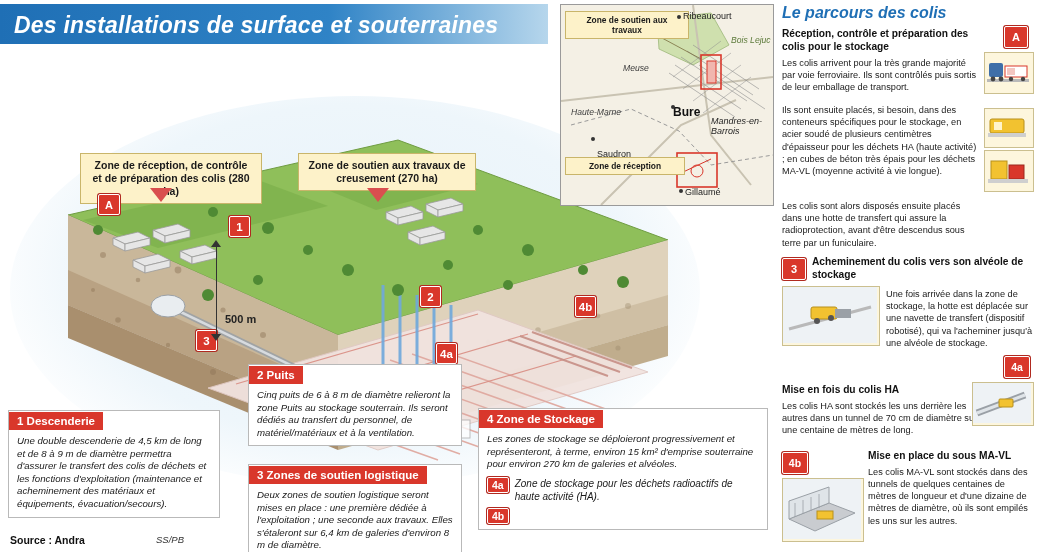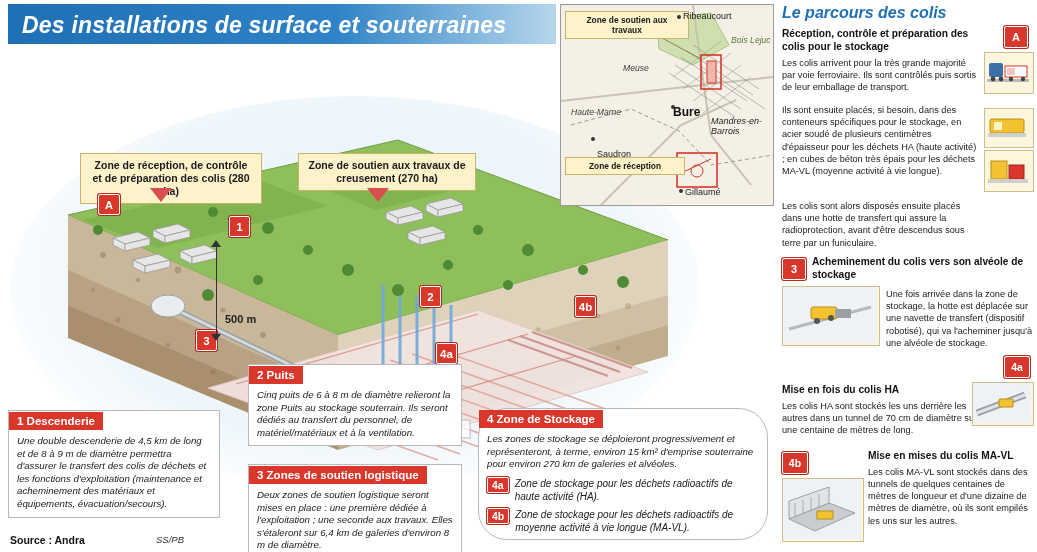--- a/index.html
+++ b/index.html
@@ -11,21 +11,20 @@
     position:relative;
   }
   .root{position:absolute;inset:0;}
 
   
   .left{position:absolute;left:0;top:0;width:772px;height:552px;background:#ffffff;}
 
   .title-bar{
     position:absolute;left:0;top:4px;width:548px;height:40px;
     background:linear-gradient(to right,#1f6fb5 0%,#2f83c6 60%,#b6d6ec 100%);
-    margin-left:8px;
   }
   .title-bar span{
     display:block;color:#ffffff;font-size:23px;font-weight:bold;
     font-style:italic;padding:8px 0 0 14px;letter-spacing:.2px;
   }
 
   
   .halo{
     position:absolute;left:10px;top:96px;width:690px;height:390px;
     border-radius:50%;
@@ -80,21 +79,21 @@
   .exbox{position:absolute;border:1px solid #b9b9b9;background:#ffffff;}
   .exhead{
     display:inline-block;background:#d9372b;color:#fff;font-weight:bold;font-size:11.5px;
     padding:3px 8px;margin:0;
   }
   .extext{font-size:9.7px;font-style:italic;color:#1a1a1a;line-height:1.3;padding:5px 8px 6px 8px;}
 
   .box1{left:8px;top:410px;width:210px;}
   .box2{left:248px;top:364px;width:212px;}
   .box3{left:248px;top:464px;width:212px;}
-  .box4{left:478px;top:408px;width:288px;border-radius:29px;}
+  .box4{left:478px;top:408px;width:288px;}
 
   .subrow{display:flex;align-items:flex-start;gap:6px;padding:0 8px 5px 8px;}
   .subrow .tagmini{
     flex:0 0 auto;background:#d9372b;color:#fff;font-weight:bold;font-size:10.5px;
     border:1.5px solid #fff;box-shadow:0 0 0 1px #b02a20;border-radius:2px;
     padding:2px 4px;line-height:1;
   }
   .subrow .txt{font-size:10px;font-style:italic;color:#1a1a1a;line-height:1.3;}
 
   .source{position:absolute;left:10px;top:534px;font-size:10.5px;font-weight:bold;color:#111;}
@@ -311,21 +310,20 @@
 
     <div class="exbox box4">
       <div class="exhead">4 Zone de Stockage</div>
       <div class="extext">Les zones de stockage se déploieront progressivement et représenteront, à terme, environ 15 km² d'emprise souterraine pour environ 270 km de galeries et alvéoles.</div>
       <div class="subrow">
         <div class="tagmini">4a</div>
         <div class="txt">Zone de stockage pour les déchets radioactifs de haute activité (HA).</div>
       </div>
       <div class="subrow">
         <div class="tagmini">4b</div>
-        <div class="txt">Zone de stockage pour les déchets radioactifs de moyenne activité à vie longue (MA-VL).</div>
       </div>
     </div>
 
     <div class="source">Source : Andra</div>
     <div class="credit">SS/PB</div>
   </div>
 
   <div class="map">
     <svg width="212" height="200" viewBox="0 0 212 200">
       <rect x="0" y="0" width="212" height="200" fill="#f4f0e5"></rect>
@@ -452,21 +450,21 @@
       <svg width="58" height="40" viewBox="0 0 58 40">
         <rect x="0" y="0" width="58" height="40" fill="#eef2f5"></rect>
         <path d="M4 30 L52 12" stroke="#9aa0a6" stroke-width="7" fill="none"></path>
         <path d="M4 30 L52 12" stroke="#dfe4e8" stroke-width="3" fill="none"></path>
         <rect x="26" y="16" width="14" height="8" rx="1" fill="#f2c230" stroke="#b8901a"></rect>
       </svg>
     </div>
 
     <div class="rtag" style="left:6px;top:452px;width:24px;height:20px;font-size:10.5px;">4b</div>
     <div class="rsec" style="left:92px;top:450px;width:164px;">
-      <div class="rhead">Mise en mises du colis MA-VL</div>
+      <div class="rhead">Mise en place du sous MA-VL</div>
       <div class="rtext">Les colis MA-VL sont stockés dans des tunnels de quelques centaines de mètres de longueur et d'une dizaine de mètres de diamètre, où ils sont empilés les uns sur les autres.</div>
     </div>
     <div class="illus" style="left:6px;top:478px;width:80px;height:62px;">
       <svg width="78" height="60" viewBox="0 0 78 60">
         <rect x="0" y="0" width="78" height="60" fill="#eef2f5"></rect>
         <polygon points="6,40 46,24 72,34 32,52" fill="#c9ccd0" stroke="#9aa0a6"></polygon>
         <polygon points="6,22 46,8 46,24 6,40" fill="#dfe4e8" stroke="#9aa0a6"></polygon>
         <g stroke="#9aa0a6" stroke-width="0.8">
           <line x1="12" y1="24" x2="12" y2="38"></line>
           <line x1="20" y1="21" x2="20" y2="35"></line>

